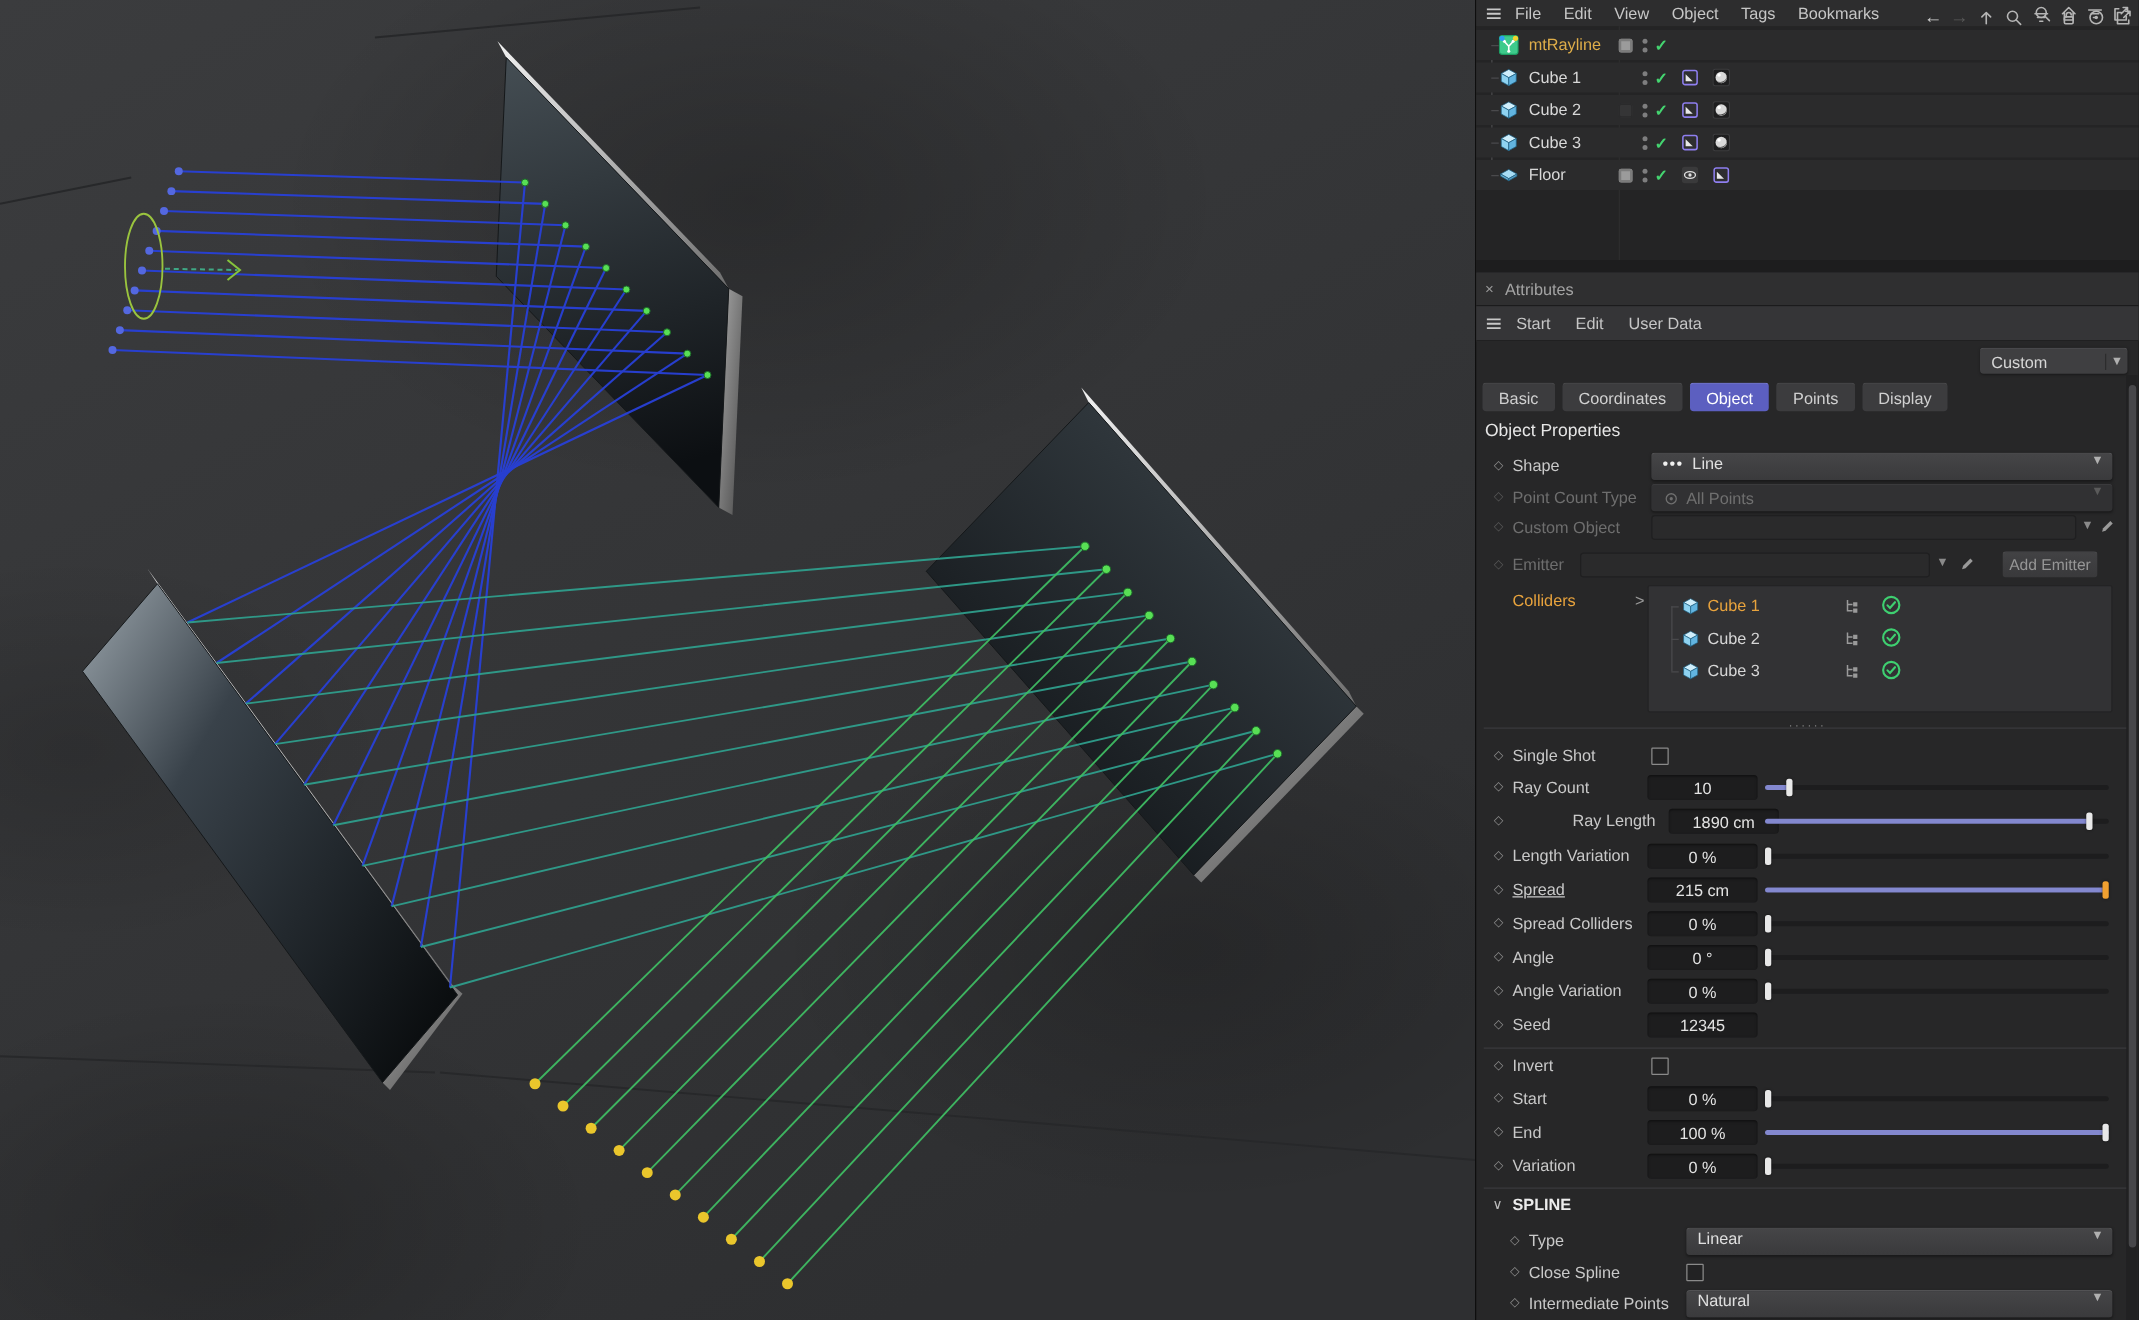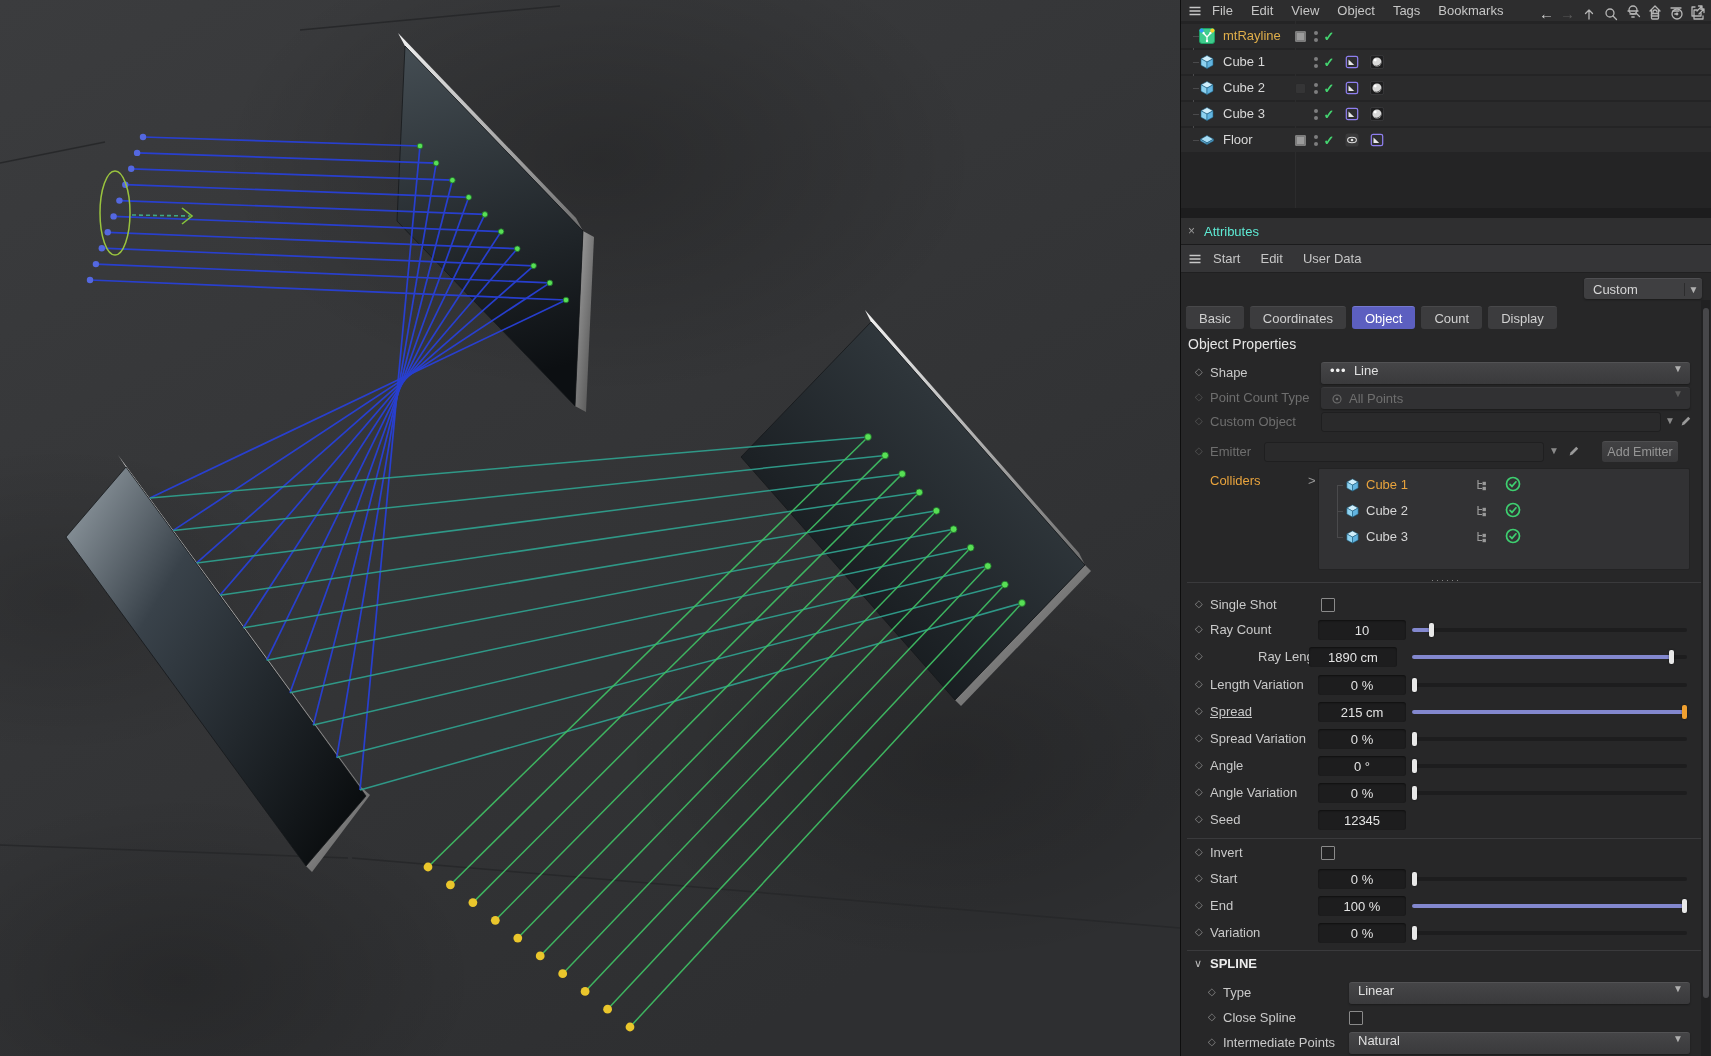--- a/index.html
+++ b/index.html
@@ -462,21 +462,21 @@
             </svg>
           </span>
         </div>
         <div class="tree-stub" style="top: 119px; left: 12px; width: 6px;"></div>
       </div>
   </div>
 
   <div class="attr-gap"></div>
   <div class="attr-titlebar">
     <span class="x">×</span>
-    <span style="color:#5eead4;">Attributes</span>
+    <span style="color:#a3a3a3;">Attributes</span>
   </div>
   <div class="attr-toolbar">
     <span class="burger icon">
         <svg width="16" height="16" viewBox="0 0 16 16">
           <path d="M2.5 4.5h11M2.5 8h11M2.5 11.5h11" stroke="#c8c8c8" stroke-width="1.5"></path>
         </svg>
       </span>
     <span id="attrToolItems" style="display:flex;">
         <span class="ti">Start</span>
         <span class="ti">Edit</span>
@@ -525,21 +525,21 @@
   <div class="preset-dd">
     <span class="lbl">Custom</span>
     <span class="sep"></span>
     <span class="car">▼</span>
   </div>
 
   <div class="tabs" id="tabs">
       <div class="tab">Basic</div>
       <div class="tab">Coordinates</div>
       <div class="tab active">Object</div>
-      <div class="tab">Count</div>
+      <div class="tab">Points</div>
       <div class="tab">Display</div>
     </div>
   <div class="sec-head" style="top:336px;">Object Properties</div>
 
   <div id="attrRows">
       <div class="prow" style="top: 362px;">
         <span class="pdiamond" style="left: 14px;">◇</span>
         <span class="plabel" style="left: 29px;">Shape</span>
         <div class="dd" style="left: 140px; width: 369px;">
           <span class="ddtxt"><span style="color:#f0f0f0;letter-spacing:1px;">•••</span>&nbsp; Line</span>
@@ -680,21 +680,21 @@
         <div class="valbox" style="left: 137px; top: 1px;">10</div>
         <div class="slider" style="left: 231px; top: 1px;">
           <div class="track"></div>
           <div class="fill" style="width: 19.25px;"></div>
           <div class="handle" style="left: 17.25px;"></div>
         </div>
       </div>
       <div class="prow" style="top: 646px;">
         <span class="pdiamond" style="left: 14px;">◇</span>
         <span class="plabel" style="left: 29px; margin-left: 48px;">Ray Length</span>
-        <div class="valbox" style="left: 128px; top: 1px; text-align: right;">1890 cm</div>
+        <div class="valbox" style="left: 154px; top: 1px; text-align: right;">1890 cm</div>
         <div class="slider" style="left: 231px; top: 1px;">
           <div class="track"></div>
           <div class="fill" style="width: 258.5px;"></div>
           <div class="handle" style="left: 256.5px;"></div>
         </div>
       </div>
       <div class="prow" style="top: 674px;">
         <span class="pdiamond" style="left: 14px;">◇</span>
         <span class="plabel" style="left: 29px;">Length Variation</span>
         <div class="valbox" style="left: 137px; top: 1px;">0 %</div>
@@ -709,21 +709,21 @@
         <span class="plabel" style="left: 29px; text-decoration: underline;">Spread</span>
         <div class="valbox" style="left: 137px; top: 1px;">215 cm</div>
         <div class="slider" style="left: 231px; top: 1px;">
           <div class="track"></div>
           <div class="fill" style="width: 272.25px;"></div>
           <div class="handle" style="left: 270px; background: rgb(240, 160, 48);"></div>
         </div>
       </div>
       <div class="prow" style="top: 728px;">
         <span class="pdiamond" style="left: 14px;">◇</span>
-        <span class="plabel" style="left: 29px;">Spread Variation</span>
+        <span class="plabel" style="left: 29px;">Spread Colliders</span>
         <div class="valbox" style="left: 137px; top: 1px;">0 %</div>
         <div class="slider" style="left: 231px; top: 1px;">
           <div class="track"></div>
           <div class="fill" style="width: 3px;"></div>
           <div class="handle" style="left: 0px;"></div>
         </div>
       </div>
       <div class="prow" style="top: 755px;">
         <span class="pdiamond" style="left: 14px;">◇</span>
         <span class="plabel" style="left: 29px;">Angle</span>

